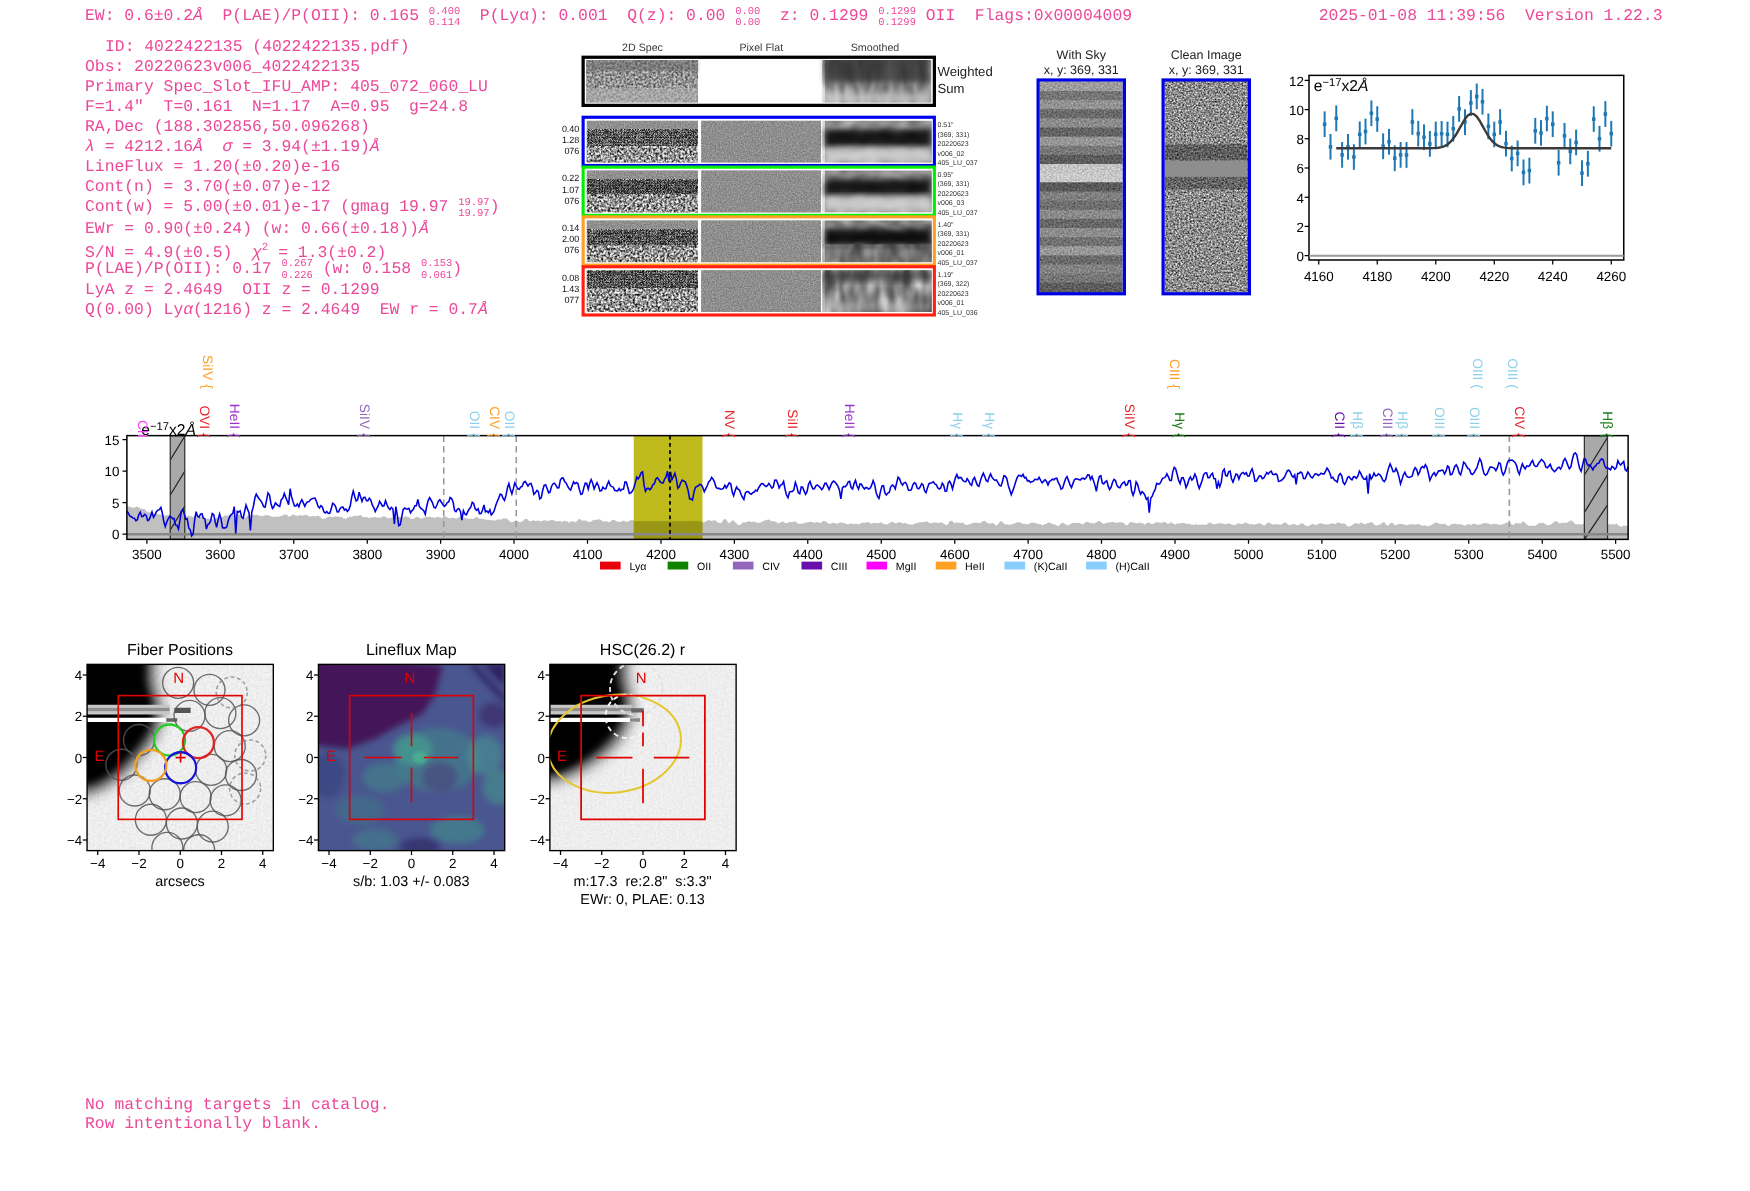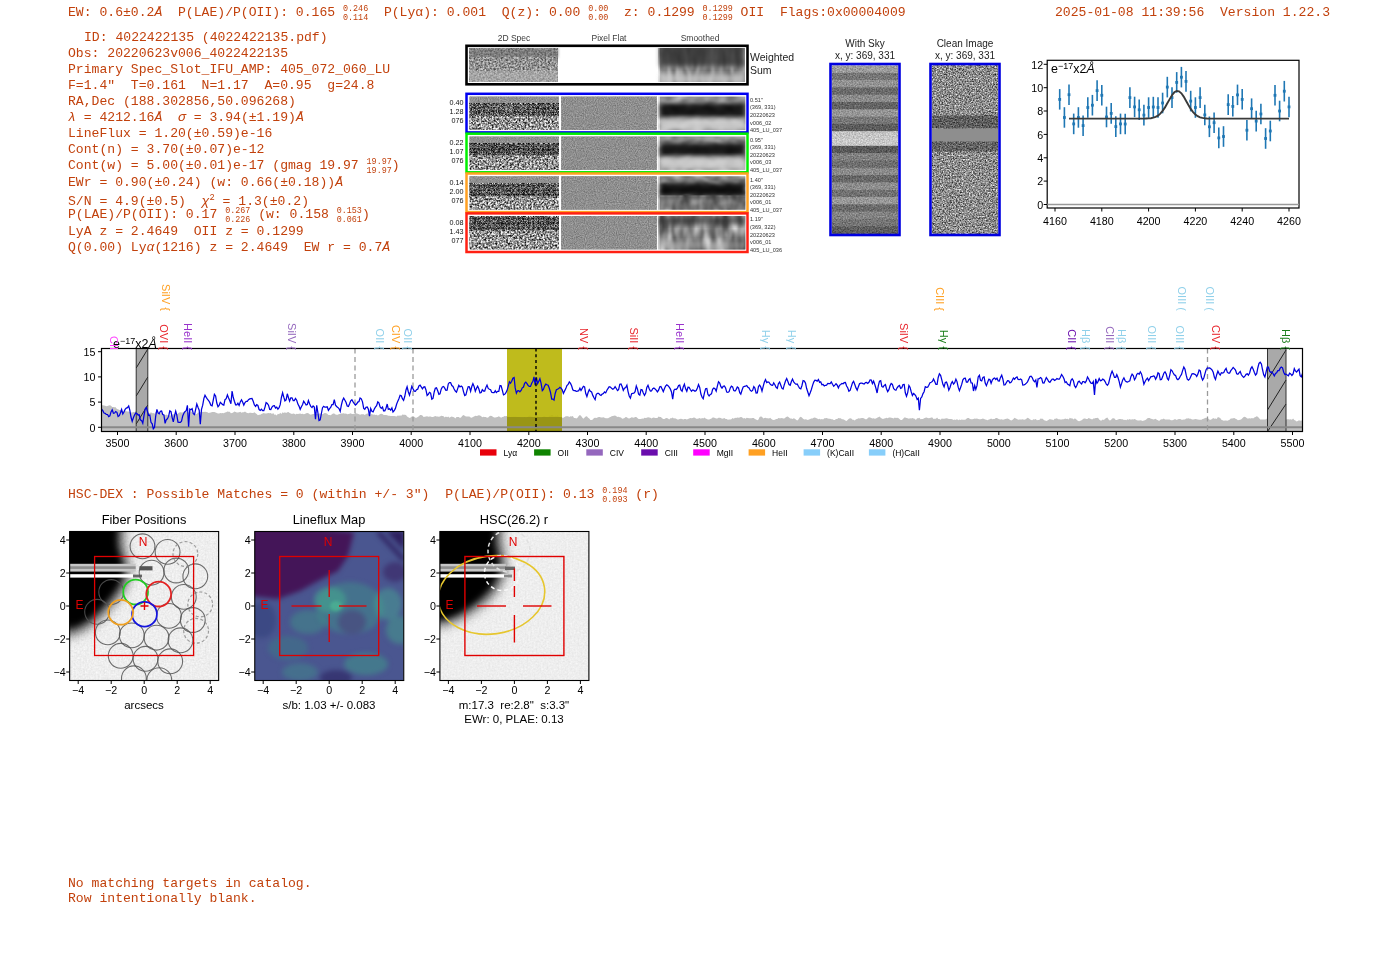--- a/index.html
+++ b/index.html
@@ -1,38 +1,38 @@
 <!DOCTYPE html>
 <html><head><meta charset="utf-8">
 <style>
 html,body{margin:0;padding:0;background:#fff;width:1400px;height:953px;overflow:hidden}
 #pg{position:absolute;left:0;top:0;width:1400px;height:701px;background:#fff;
- font-family:"Liberation Mono",monospace;color:#c2410c}
+ font-family:"Liberation Mono",monospace;color:#ec4899}
 .t{position:absolute;white-space:pre;font-size:13.1px;line-height:15px}
 .stk{display:inline-block;vertical-align:-3.5px;font-size:8.4px;line-height:8.4px;letter-spacing:0}
 .stk span{display:block}
 svg{position:absolute;left:0;top:0}
 .tick{font-family:"Liberation Sans",sans-serif;font-size:10.7px;fill:#000}
 .legt{font-family:"Liberation Sans",sans-serif;font-size:8.5px;fill:#000}
 .ll{font-family:"Liberation Sans",sans-serif;font-size:11px}
 .sans{font-family:"Liberation Sans",sans-serif}
 </style></head>
 <body>
 <div id="pg">
 
-<div class="t" style="left:68px;top:5px">EW: 0.6±0.2<i>Å</i>  P(LAE)/P(OII): 0.165 <span class="stk"><span>0.246</span><span>0.114</span></span>  P(Lyα): 0.001  Q(z): 0.00 <span class="stk"><span>0.00</span><span>0.00</span></span>  z: 0.1299 <span class="stk"><span>0.1299</span><span>0.1299</span></span> OII  Flags:0x00004009</div>
+<div class="t" style="left:68px;top:5px">EW: 0.6±0.2<i>Å</i>  P(LAE)/P(OII): 0.165 <span class="stk"><span>0.400</span><span>0.114</span></span>  P(Lyα): 0.001  Q(z): 0.00 <span class="stk"><span>0.00</span><span>0.00</span></span>  z: 0.1299 <span class="stk"><span>0.1299</span><span>0.1299</span></span> OII  Flags:0x00004009</div>
 <div class="t" style="left:1055px;top:5px">2025-01-08 11:39:56  Version 1.22.3</div>
 
 <div class="t" style="left:84px;top:30px">ID: 4022422135 (4022422135.pdf)</div>
 <div class="t" style="left:68px;top:46px">Obs: 20220623v006_4022422135</div>
 <div class="t" style="left:68px;top:62px">Primary Spec_Slot_IFU_AMP: 405_072_060_LU</div>
 <div class="t" style="left:68px;top:78px">F=1.4"  T=0.161  N=1.17  A=0.95  g=24.8</div>
 <div class="t" style="left:68px;top:94px">RA,Dec (188.302856,50.096268)</div>
 <div class="t" style="left:68px;top:110px"><i>λ</i> = 4212.16<i>Å</i>  <i>σ</i> = 3.94(±1.19)<i>Å</i></div>
-<div class="t" style="left:68px;top:126px">LineFlux = 1.20(±0.59)e-16</div>
+<div class="t" style="left:68px;top:126px">LineFlux = 1.20(±0.20)e-16</div>
 <div class="t" style="left:68px;top:142px">Cont(n) = 3.70(±0.07)e-12</div>
 <div class="t" style="left:68px;top:158px">Cont(w) = 5.00(±0.01)e-17 (gmag 19.97 <span class="stk"><span>19.97</span><span>19.97</span></span>)</div>
 <div class="t" style="left:68px;top:175px">EWr = 0.90(±0.24) (w: 0.66(±0.18))<i>Å</i></div>
 <div class="t" style="left:68px;top:191px">S/N = 4.9(±0.5)  <i>χ</i><sup style="font-size:8.8px">2</sup> = 1.3(±0.2)</div>
 <div class="t" style="left:68px;top:207px">P(LAE)/P(OII): 0.17 <span class="stk"><span>0.267</span><span>0.226</span></span> (w: 0.158 <span class="stk"><span>0.153</span><span>0.061</span></span>)</div>
 <div class="t" style="left:68px;top:224px">LyA z = 2.4649  OII z = 0.1299</div>
 <div class="t" style="left:68px;top:240px">Q(0.00) Ly<i>α</i>(1216) z = 2.4649  EW r = 0.7<i>Å</i></div>
 
 <svg width="1400" height="953" xmlns="http://www.w3.org/2000/svg">
 <defs>
@@ -742,17 +742,16 @@
 <line x1="436.4" y1="573.0" x2="439.9" y2="573.0" stroke="#000" stroke-width="1"></line>
 <text x="435.9" y="577.2" class="tick" text-anchor="end">2</text>
 <line x1="580.4" y1="680.5" x2="580.4" y2="684" stroke="#000" stroke-width="1"></line>
 <text x="580.4" y="694" class="tick" text-anchor="middle">4</text>
 <line x1="436.4" y1="540.0" x2="439.9" y2="540.0" stroke="#000" stroke-width="1"></line>
 <text x="435.9" y="544.2" class="tick" text-anchor="end">4</text>
 <text x="514" y="709" class="cap0 sans" font-size="11.5" text-anchor="middle" fill="#000" xml:space="preserve">m:17.3&nbsp; re:2.8"&nbsp; s:3.3"</text>
 <text x="514" y="723" class="cap0 sans" font-size="11.5" text-anchor="middle" fill="#000">EWr: 0, PLAE: 0.13</text>
 </svg>
 
-<div class="t" style="left:68px;top:487px">HSC-DEX : Possible Matches = 0 (within +/- 3")  P(LAE)/P(OII): 0.13 <span class="stk"><span>0.194</span><span>0.093</span></span> (r)</div>
 
 <div class="t" style="left:68px;top:876px">No matching targets in catalog.</div>
 <div class="t" style="left:68px;top:891px">Row intentionally blank.</div>
 
 </div>
 </body></html>

